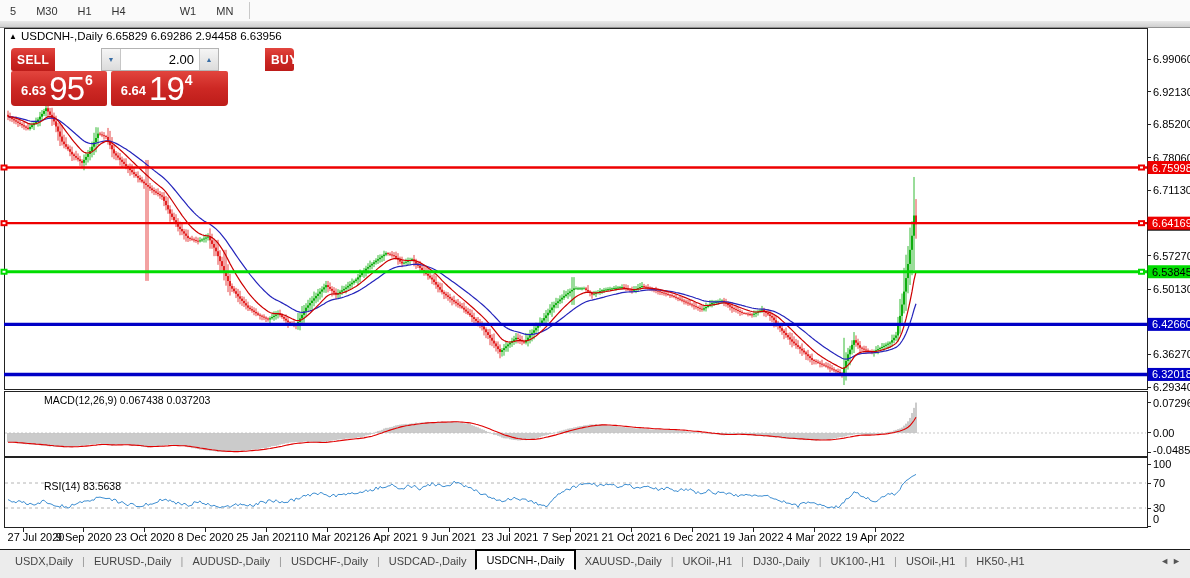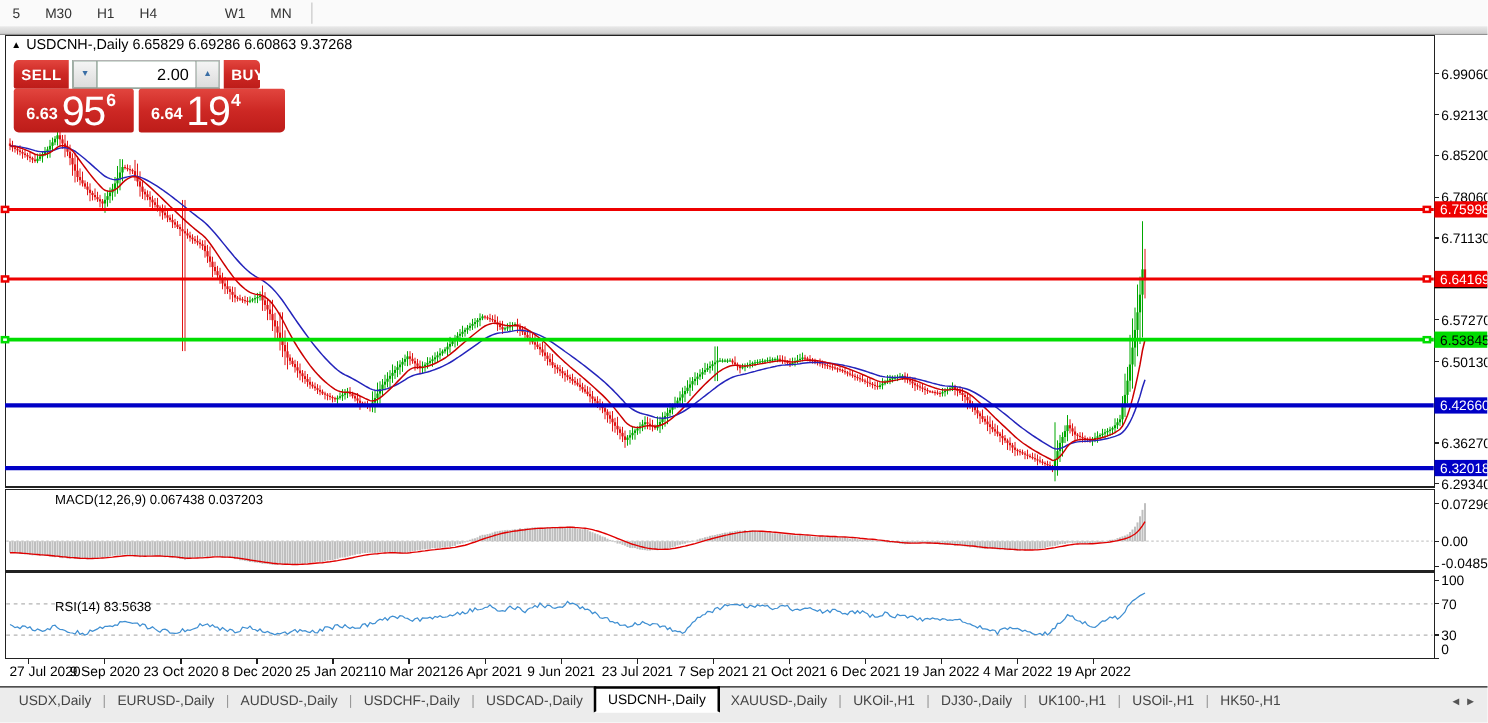--- a/index.html
+++ b/index.html
@@ -15,26 +15,26 @@
   
   .chart-area{position:absolute;left:0;top:28px;width:1190px;height:521px;background:#fff;}
   #chart-svg{position:absolute;left:0;top:0;}
   .chart-title{position:absolute;left:9px;top:2px;font-size:11.5px;color:#000;white-space:nowrap;}
   .chart-title .tri{font-size:8px;vertical-align:1px;margin-right:4px;}
   .ind-label{position:absolute;left:8px;font-size:10.5px;color:#000;white-space:nowrap;padding-left:36px;}
   #macd-label{top:366px;}
   #rsi-label{top:432px;margin-top:20px;}
   
   .trade-widget{position:absolute;left:11px;top:20px;width:217px;}
-  .tw-row1{display:flex;height:23px;}
+  .tw-row1{display:flex;height:23px;gap:43px;}
   .tw-row2{display:flex;height:35px;margin-top:0;}
   .redface{background:linear-gradient(180deg,#e2453e 0%,#cd2824 50%,#bd1c19 100%);color:#fff;border:none;}
   .tw-sell{width:44px;border-radius:4px 0 0 2px;font-size:12px;font-weight:600;letter-spacing:.4px;}
   .tw-buy{width:29px;margin-left:3px;border-radius:0 4px 2px 0;font-size:12px;font-weight:600;letter-spacing:.4px;}
-  .tw-vol{display:flex;width:118px;margin-left:3px;border:1px solid #b3b3b3;box-sizing:border-box;background:#14532d;}
+  .tw-vol{display:flex;width:118px;margin-left:3px;border:1px solid #b3b3b3;box-sizing:border-box;background:#0369a1;}
   .tw-dn,.tw-up{width:19px;border:none;background:linear-gradient(#f5f5f5,#dcdcdc);color:#3a6ea5;font-size:7px;padding:0;}
   .tw-dn{border-right:1px solid #c6c6c6;}
   .tw-up{border-left:1px solid #c6c6c6;}
   .tw-input{flex:1;border:none;outline:none;min-width:0;font-size:13px;text-align:right;padding:0 5px 0 0;
     font-family:"Liberation Sans",sans-serif;color:#000;}
   .tw-price{display:flex;align-items:flex-end;padding:0 6px 3px 10px;}
   .tw-price.left{width:101px;box-sizing:border-box;border-radius:2px 2px 2px 4px;}
   .tw-price.right{width:124px;box-sizing:border-box;margin-left:4px;border-radius:2px 2px 4px 2px;}
   .tw-sm{font-size:13px;font-weight:700;margin:0 3px 5px 0;}
   .tw-big{font-size:33px;line-height:0.88;font-weight:500;letter-spacing:-1px;}
@@ -1549,21 +1549,21 @@
         <line x1="753.2857142857142" y1="499.5" x2="753.2857142857142" y2="503.5" stroke="#222" shape-rendering="crispEdges"></line>
         <text x="753.2857142857142" y="513" text-anchor="middle">19 Jan 2022</text>
         <line x1="814.1428571428571" y1="499.5" x2="814.1428571428571" y2="503.5" stroke="#222" shape-rendering="crispEdges"></line>
         <text x="814.1428571428571" y="513" text-anchor="middle">4 Mar 2022</text>
         <line x1="875" y1="499.5" x2="875" y2="503.5" stroke="#222" shape-rendering="crispEdges"></line>
         <text x="875" y="513" text-anchor="middle">19 Apr 2022</text>
       </g>
     </svg>
   <div class="chart-title">
     <span class="tri">▲</span><span>USDCNH-,Daily</span>
-    <span>6.65829 6.69286 6.60863 9.37268</span>
+    <span>6.65829 6.69286 2.94458 6.63956</span>
   </div>
   <div class="ind-label" id="macd-label">MACD(12,26,9) 0.067438 0.037203</div>
   <div class="ind-label" id="rsi-label">RSI(14) 83.5638</div>
 
   <div class="trade-widget">
     <div class="tw-row1">
       <button class="tw-sell redface">SELL</button>
       <div class="tw-vol">
         <button class="tw-dn"><span>▼</span></button>
         <input class="tw-input" value="2.00" style="">

